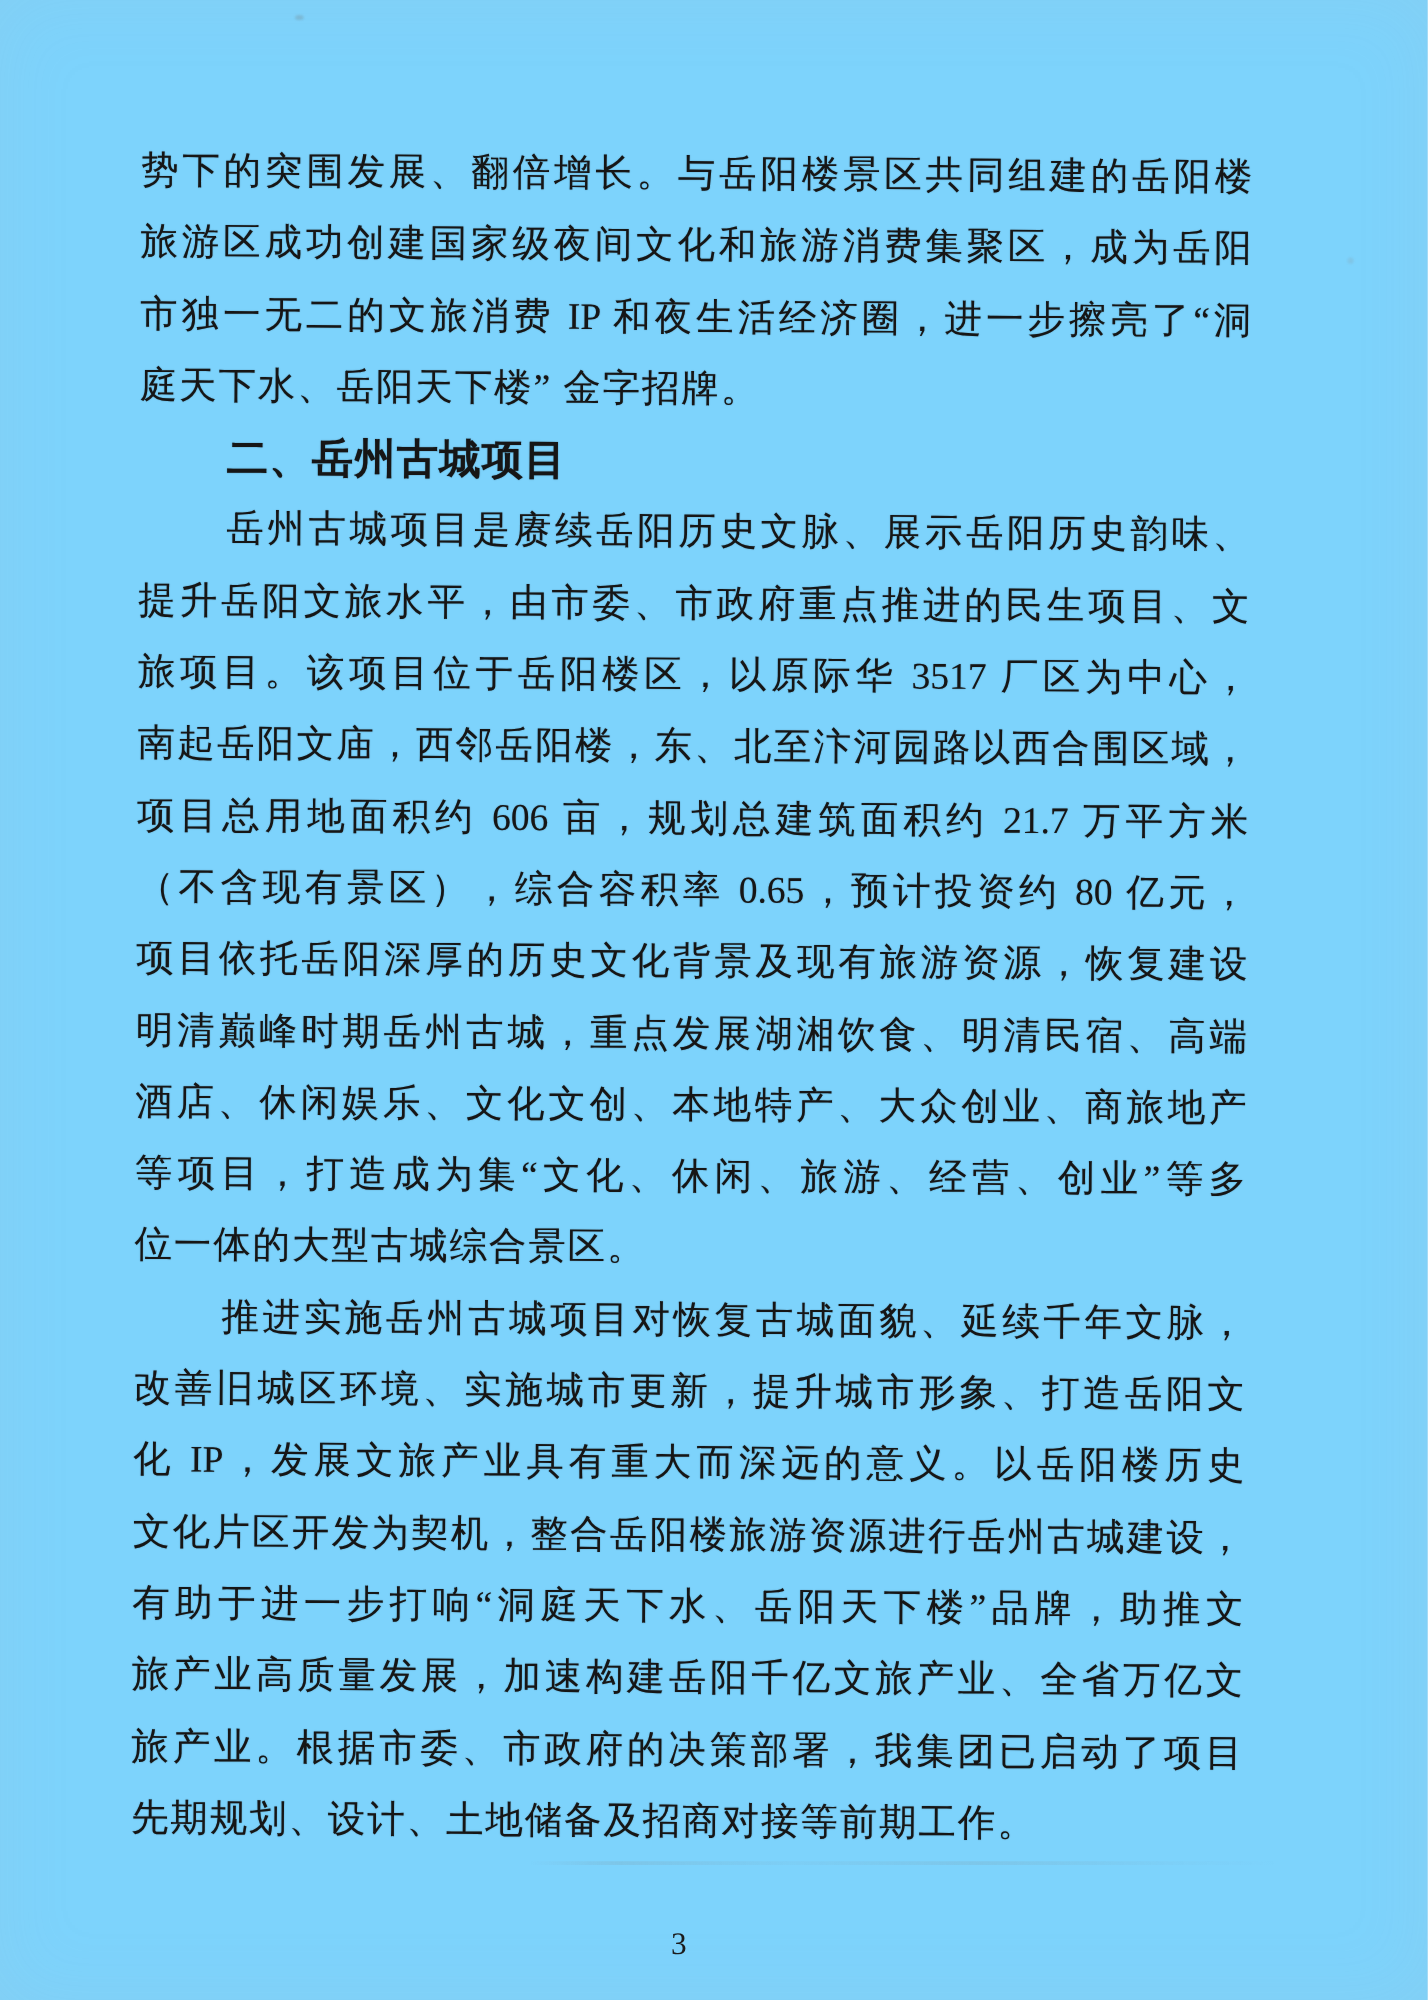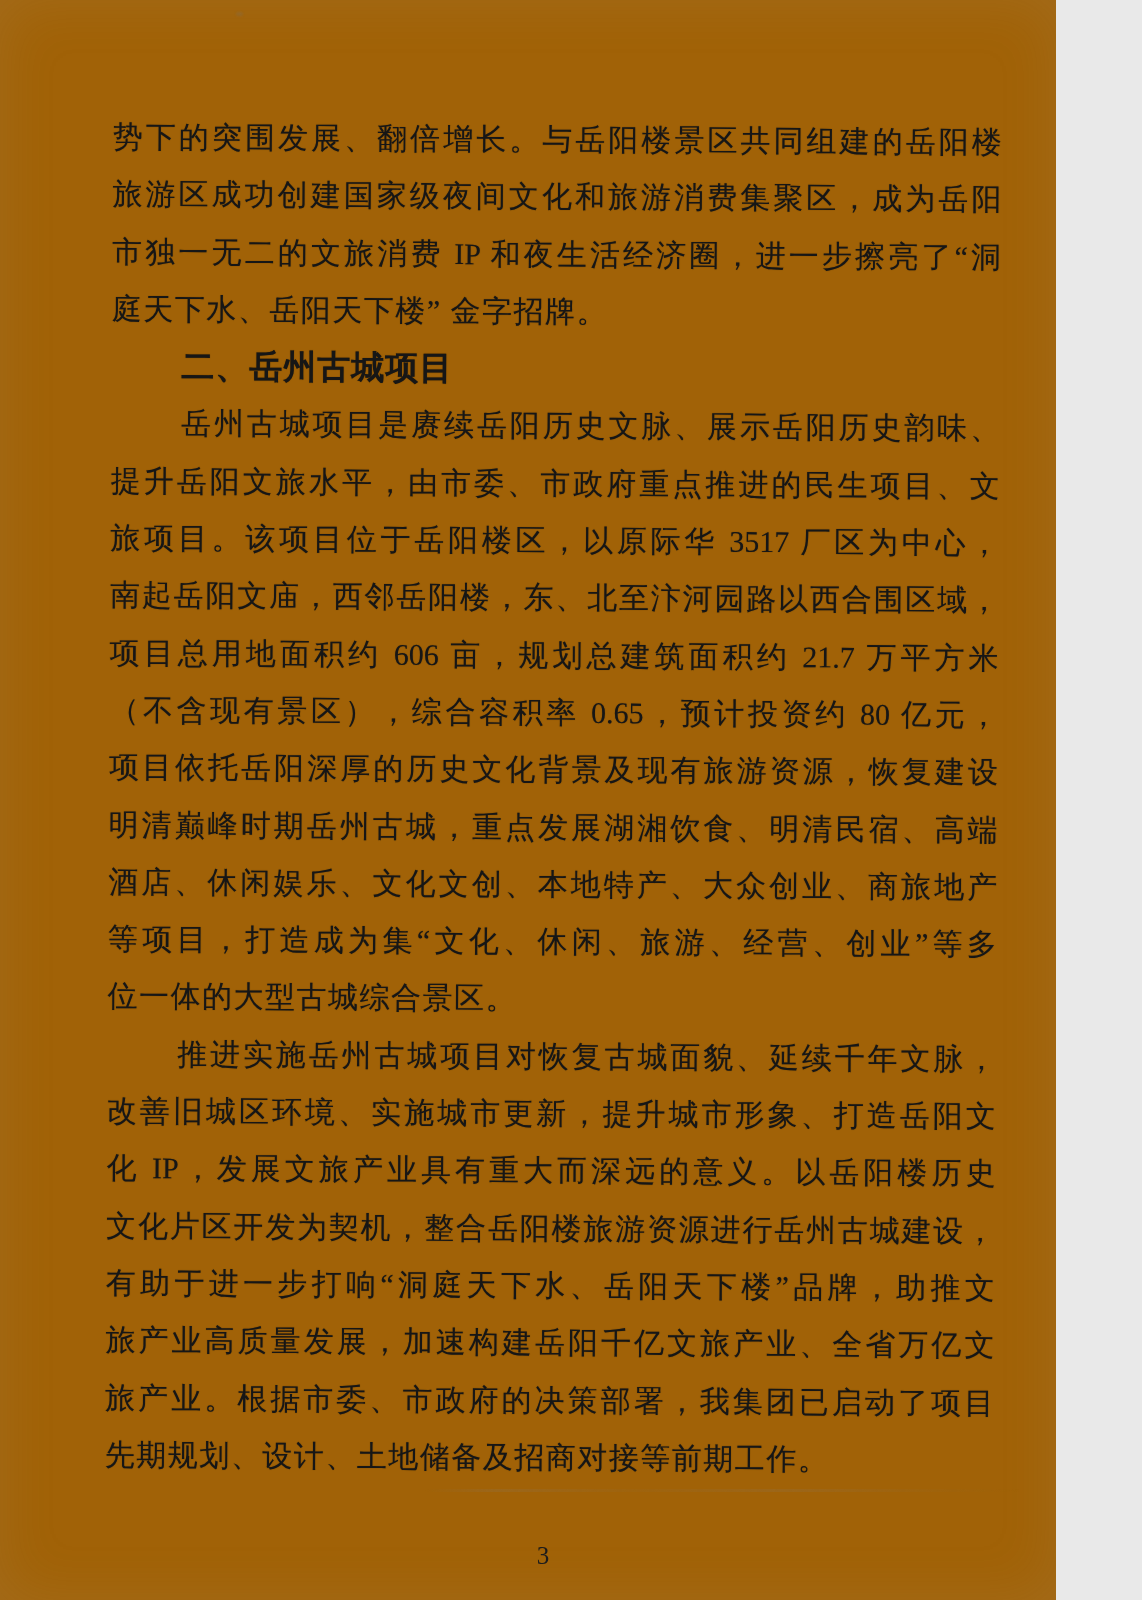--- a/index.html
+++ b/index.html
@@ -3,22 +3,22 @@
 <meta charset="utf-8">
 <style>
   html,body{margin:0;padding:0;}
   body{
     width:1142px;height:1600px;
     background:#e9e9e9;
     font-family:"Liberation Serif","DejaVu Serif",serif;
   }
   .sheet{
     position:relative;
-    width:1056px;height:1600px;
-    background:#a16207;
+    width:1142px;height:1600px;
+    background:#7dd3fc;
     overflow:hidden;
     color:#161616;
   }
   
   .sheet::after{
     content:"";
     position:absolute;inset:0;
     pointer-events:none;
     box-shadow:inset 0 0 60px rgba(180,180,180,0.12);
   }

